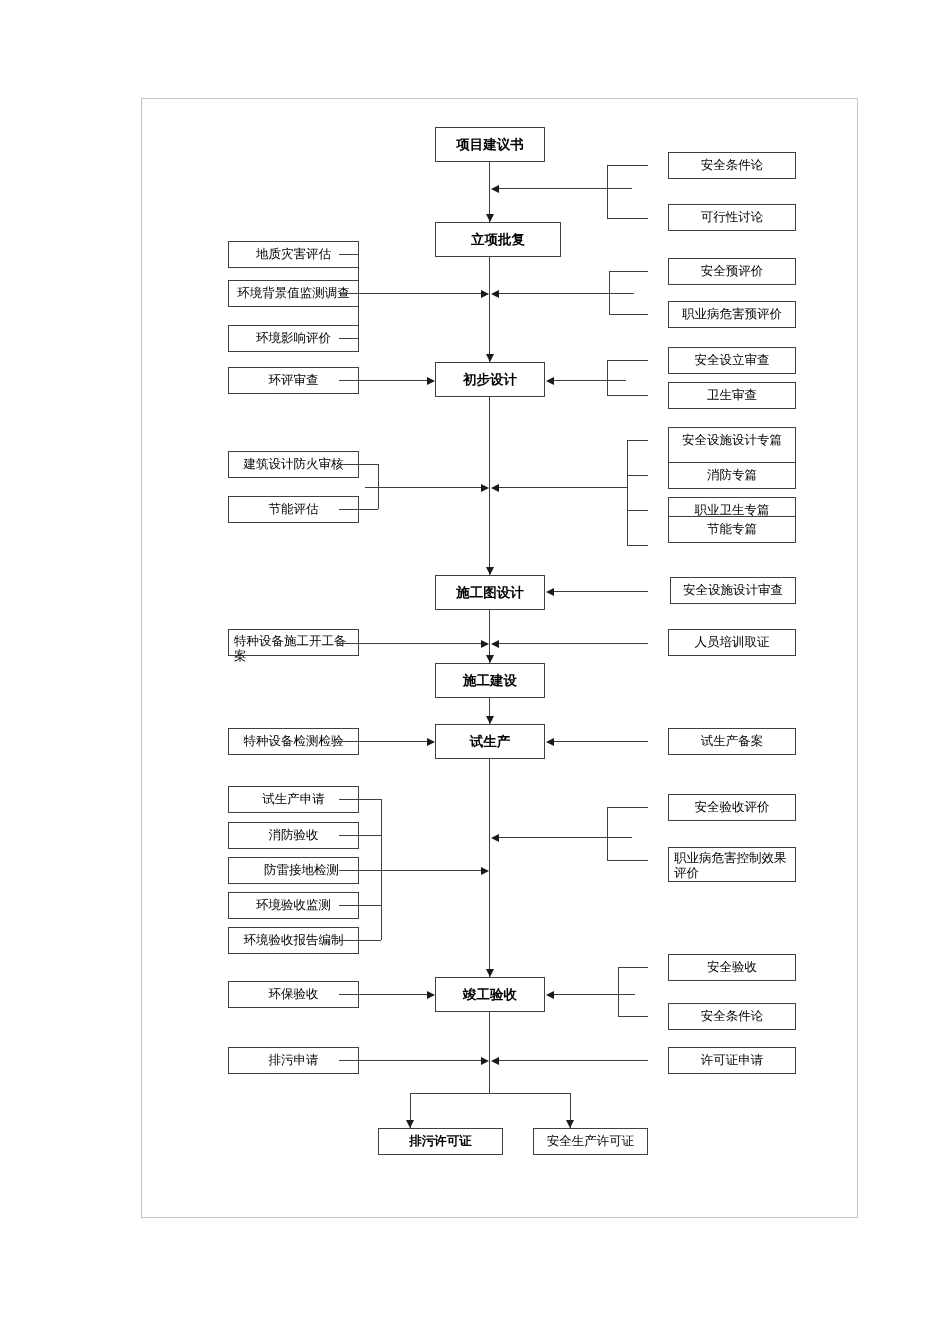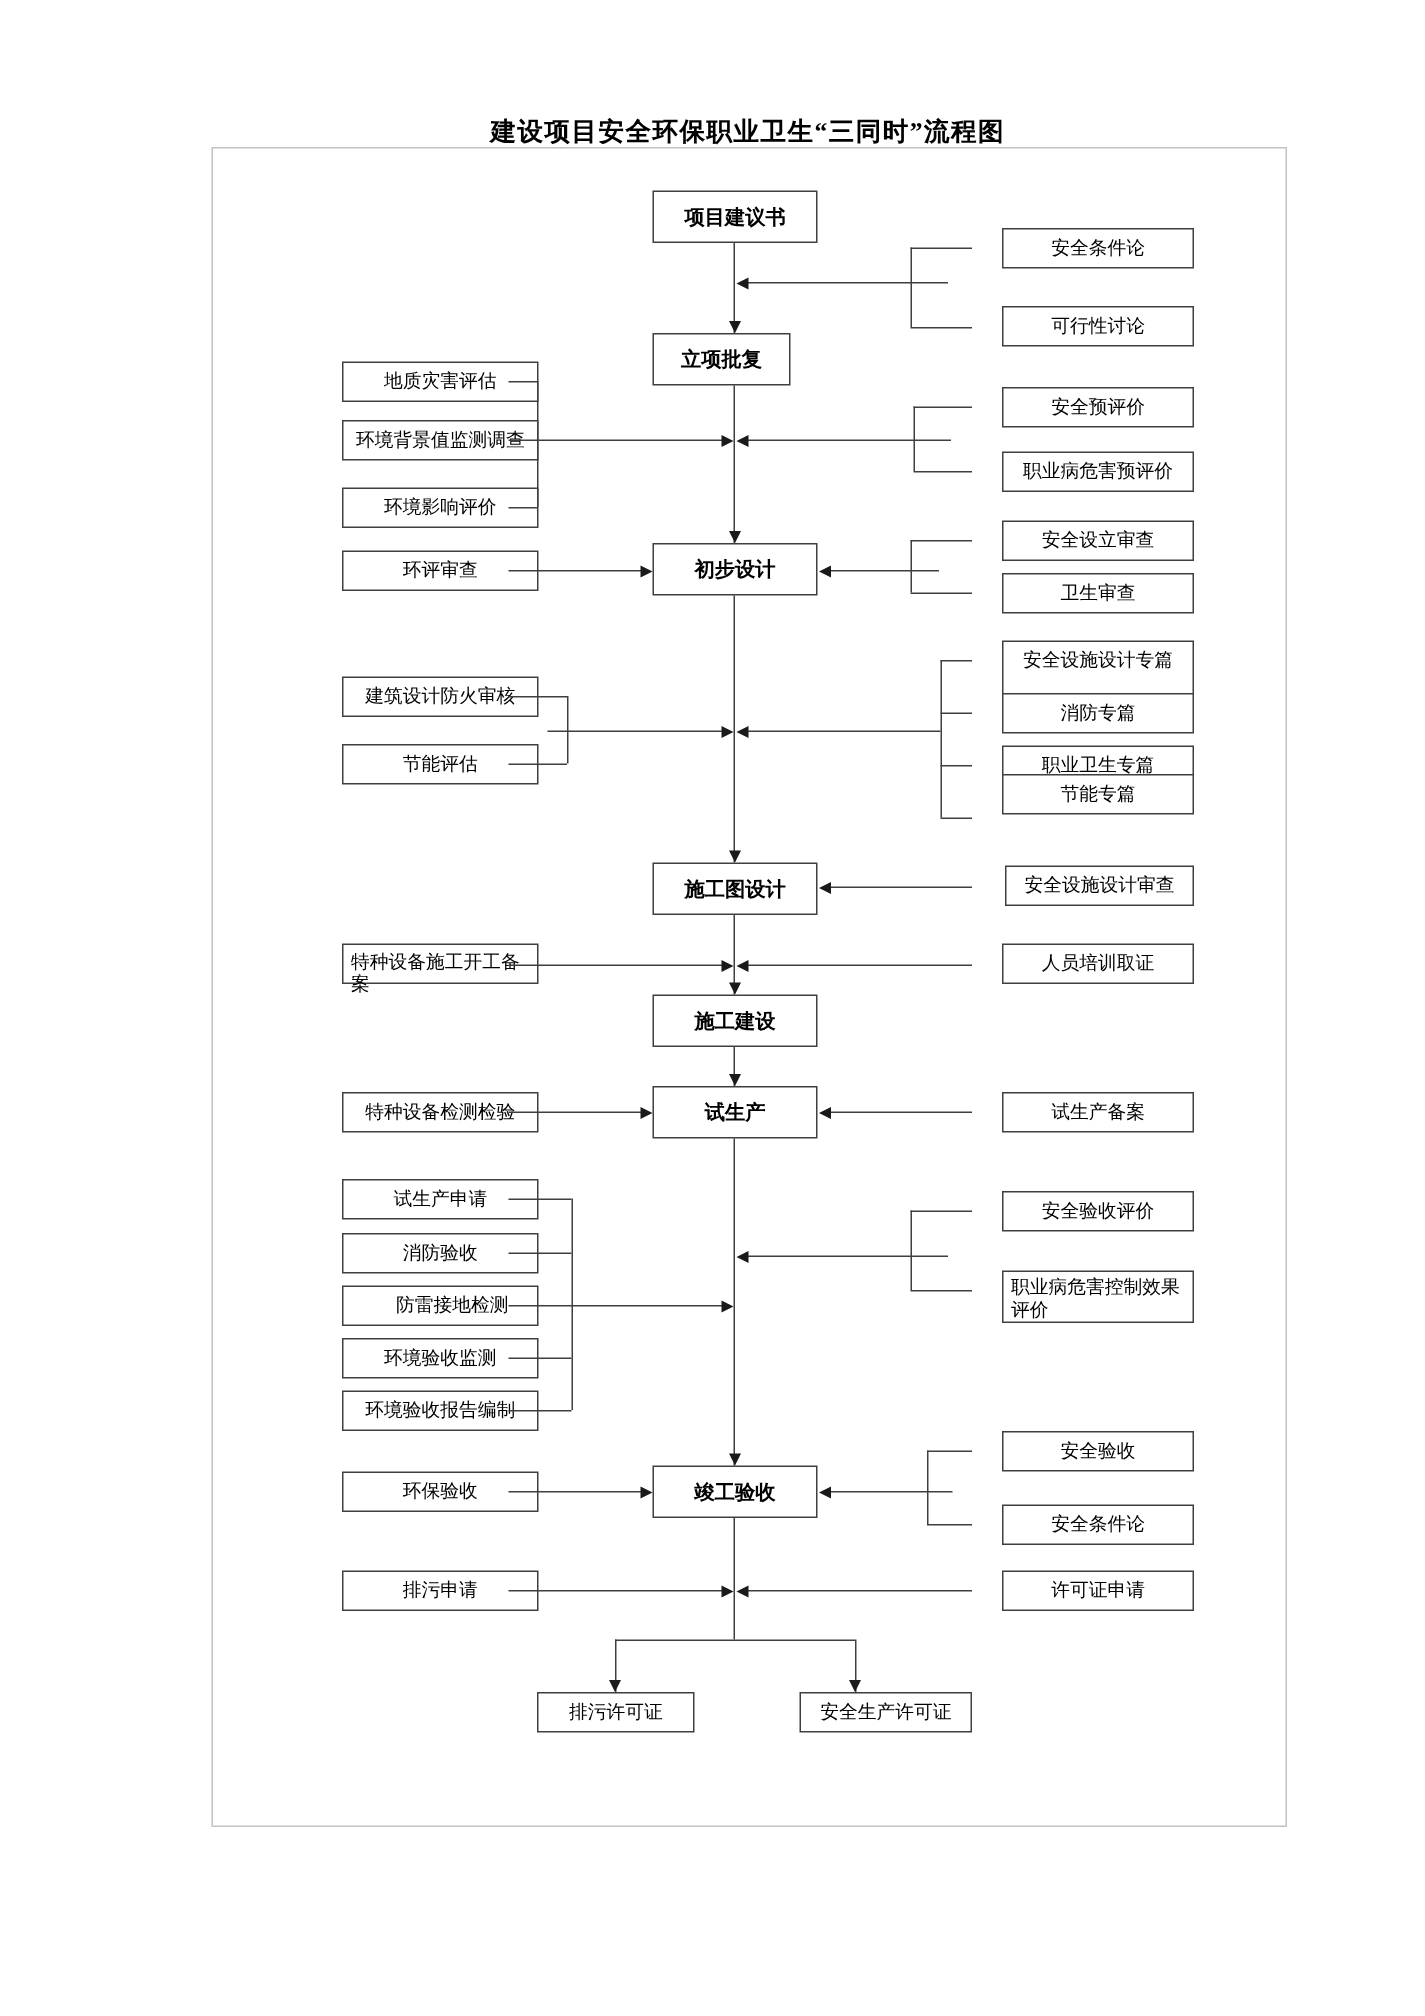--- a/index.html
+++ b/index.html
@@ -18,24 +18,23 @@
   .arr{position:absolute;width:0;height:0;border:0 solid transparent;}
   .arr.d{border-left-width:4px;border-right-width:4px;border-top:8px solid #1a1a1a;}
   .arr.r{border-top-width:4px;border-bottom-width:4px;border-left:8px solid #1a1a1a;}
   .arr.l{border-top-width:4px;border-bottom-width:4px;border-right:8px solid #1a1a1a;}
 </style>
 </head>
 <body>
 
 <div id="canvas">
   <div id="page-frame"></div>
-  <div id="title">建设项目安全环保职业卫生“三同时”流程图</div>
   <div id="diagram">
       <div class="box main" style="left: 435px; top: 127px; width: 110px; height: 35px;">项目建议书</div>
-      <div class="box main" style="left: 435px; top: 222px; width: 92px; height: 35px;">立项批复</div>
+      <div class="box main" style="left: 435px; top: 222px; width: 126px; height: 35px;">立项批复</div>
       <div class="box main" style="left: 435px; top: 362px; width: 110px; height: 35px;">初步设计</div>
       <div class="box main" style="left: 435px; top: 575px; width: 110px; height: 35px;">施工图设计</div>
       <div class="box main" style="left: 435px; top: 663px; width: 110px; height: 35px;">施工建设</div>
       <div class="box main" style="left: 435px; top: 724px; width: 110px; height: 35px;">试生产</div>
       <div class="box main" style="left: 435px; top: 977px; width: 110px; height: 35px;">竣工验收</div>
       <div class="box side" style="left: 208px; top: 241px; width: 131px; height: 27px;">地质灾害评估</div>
       <div class="box side" style="left: 208px; top: 280px; width: 131px; height: 27px;">环境背景值监测调查</div>
       <div class="box side" style="left: 208px; top: 325px; width: 131px; height: 27px;">环境影响评价</div>
       <div class="box side" style="left: 208px; top: 367px; width: 131px; height: 27px;">环评审查</div>
       <div class="box side" style="left: 208px; top: 451px; width: 131px; height: 27px;">建筑设计防火审核</div>
@@ -60,21 +59,21 @@
       <div class="box side" style="left: 648px; top: 497px; width: 128px; height: 27px;">职业卫生专篇</div>
       <div class="box side" style="left: 648px; top: 516px; width: 128px; height: 27px;">节能专篇</div>
       <div class="box side" style="left: 650px; top: 577px; width: 126px; height: 27px;">安全设施设计审查</div>
       <div class="box side" style="left: 648px; top: 629px; width: 128px; height: 27px;">人员培训取证</div>
       <div class="box side" style="left: 648px; top: 728px; width: 128px; height: 27px;">试生产备案</div>
       <div class="box side" style="left: 648px; top: 794px; width: 128px; height: 27px;">安全验收评价</div>
       <div class="box side wrap" style="left: 648px; top: 847px; width: 128px; height: 35px; font-family: Liberation Mono, monospace;">职业病危害控制效果评价</div>
       <div class="box side" style="left: 648px; top: 954px; width: 128px; height: 27px;">安全验收</div>
       <div class="box side" style="left: 648px; top: 1003px; width: 128px; height: 27px;">安全条件论</div>
       <div class="box side" style="left: 648px; top: 1047px; width: 128px; height: 27px;">许可证申请</div>
-      <div class="box side" style="left: 338px; top: 1128px; width: 105px; height: 27px;">排污许可证</div>
+      <div class="box side" style="left: 358px; top: 1128px; width: 125px; height: 27px; font-weight: bold;">排污许可证</div>
       <div class="box side" style="left: 513px; top: 1128px; width: 115px; height: 27px;">安全生产许可证</div>
       <div class="line" style="left: 489px; top: 162px; width: 1px; height: 60px;"></div>
       <div class="line" style="left: 489px; top: 257px; width: 1px; height: 105px;"></div>
       <div class="line" style="left: 489px; top: 397px; width: 1px; height: 178px;"></div>
       <div class="line" style="left: 489px; top: 610px; width: 1px; height: 53px;"></div>
       <div class="line" style="left: 489px; top: 698px; width: 1px; height: 26px;"></div>
       <div class="line" style="left: 489px; top: 759px; width: 1px; height: 218px;"></div>
       <div class="line" style="left: 489px; top: 1012px; width: 1px; height: 81px;"></div>
       <div class="line" style="left: 410px; top: 1093px; width: 160px; height: 1px;"></div>
       <div class="line" style="left: 410px; top: 1093px; width: 1px; height: 35px;"></div>

